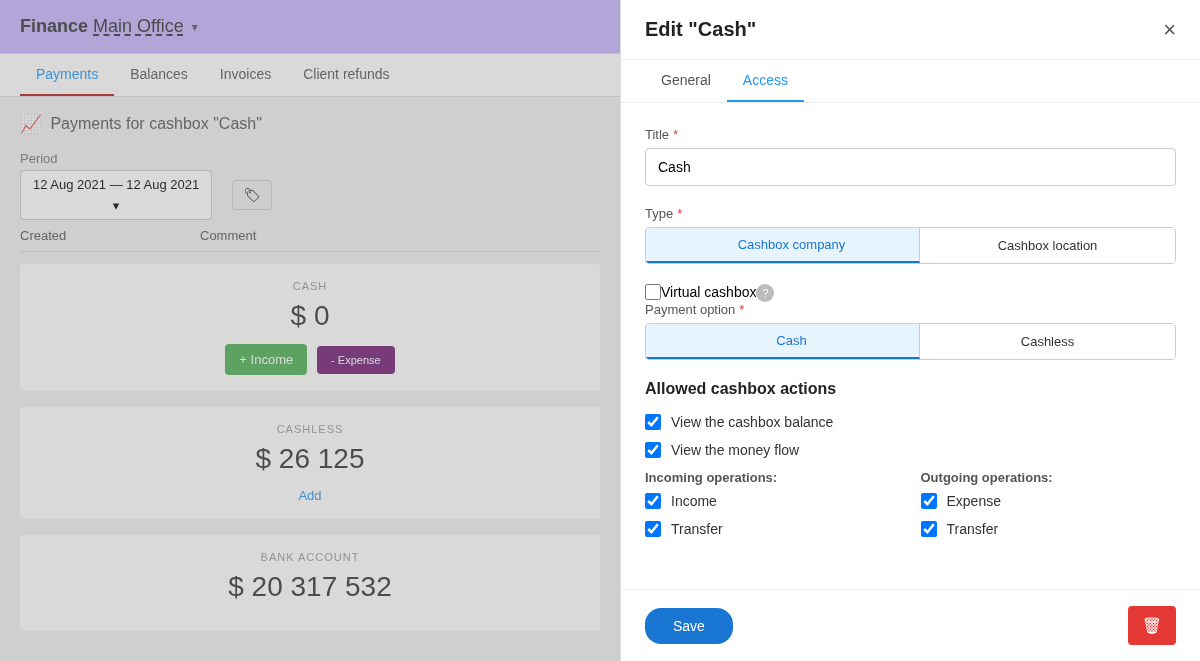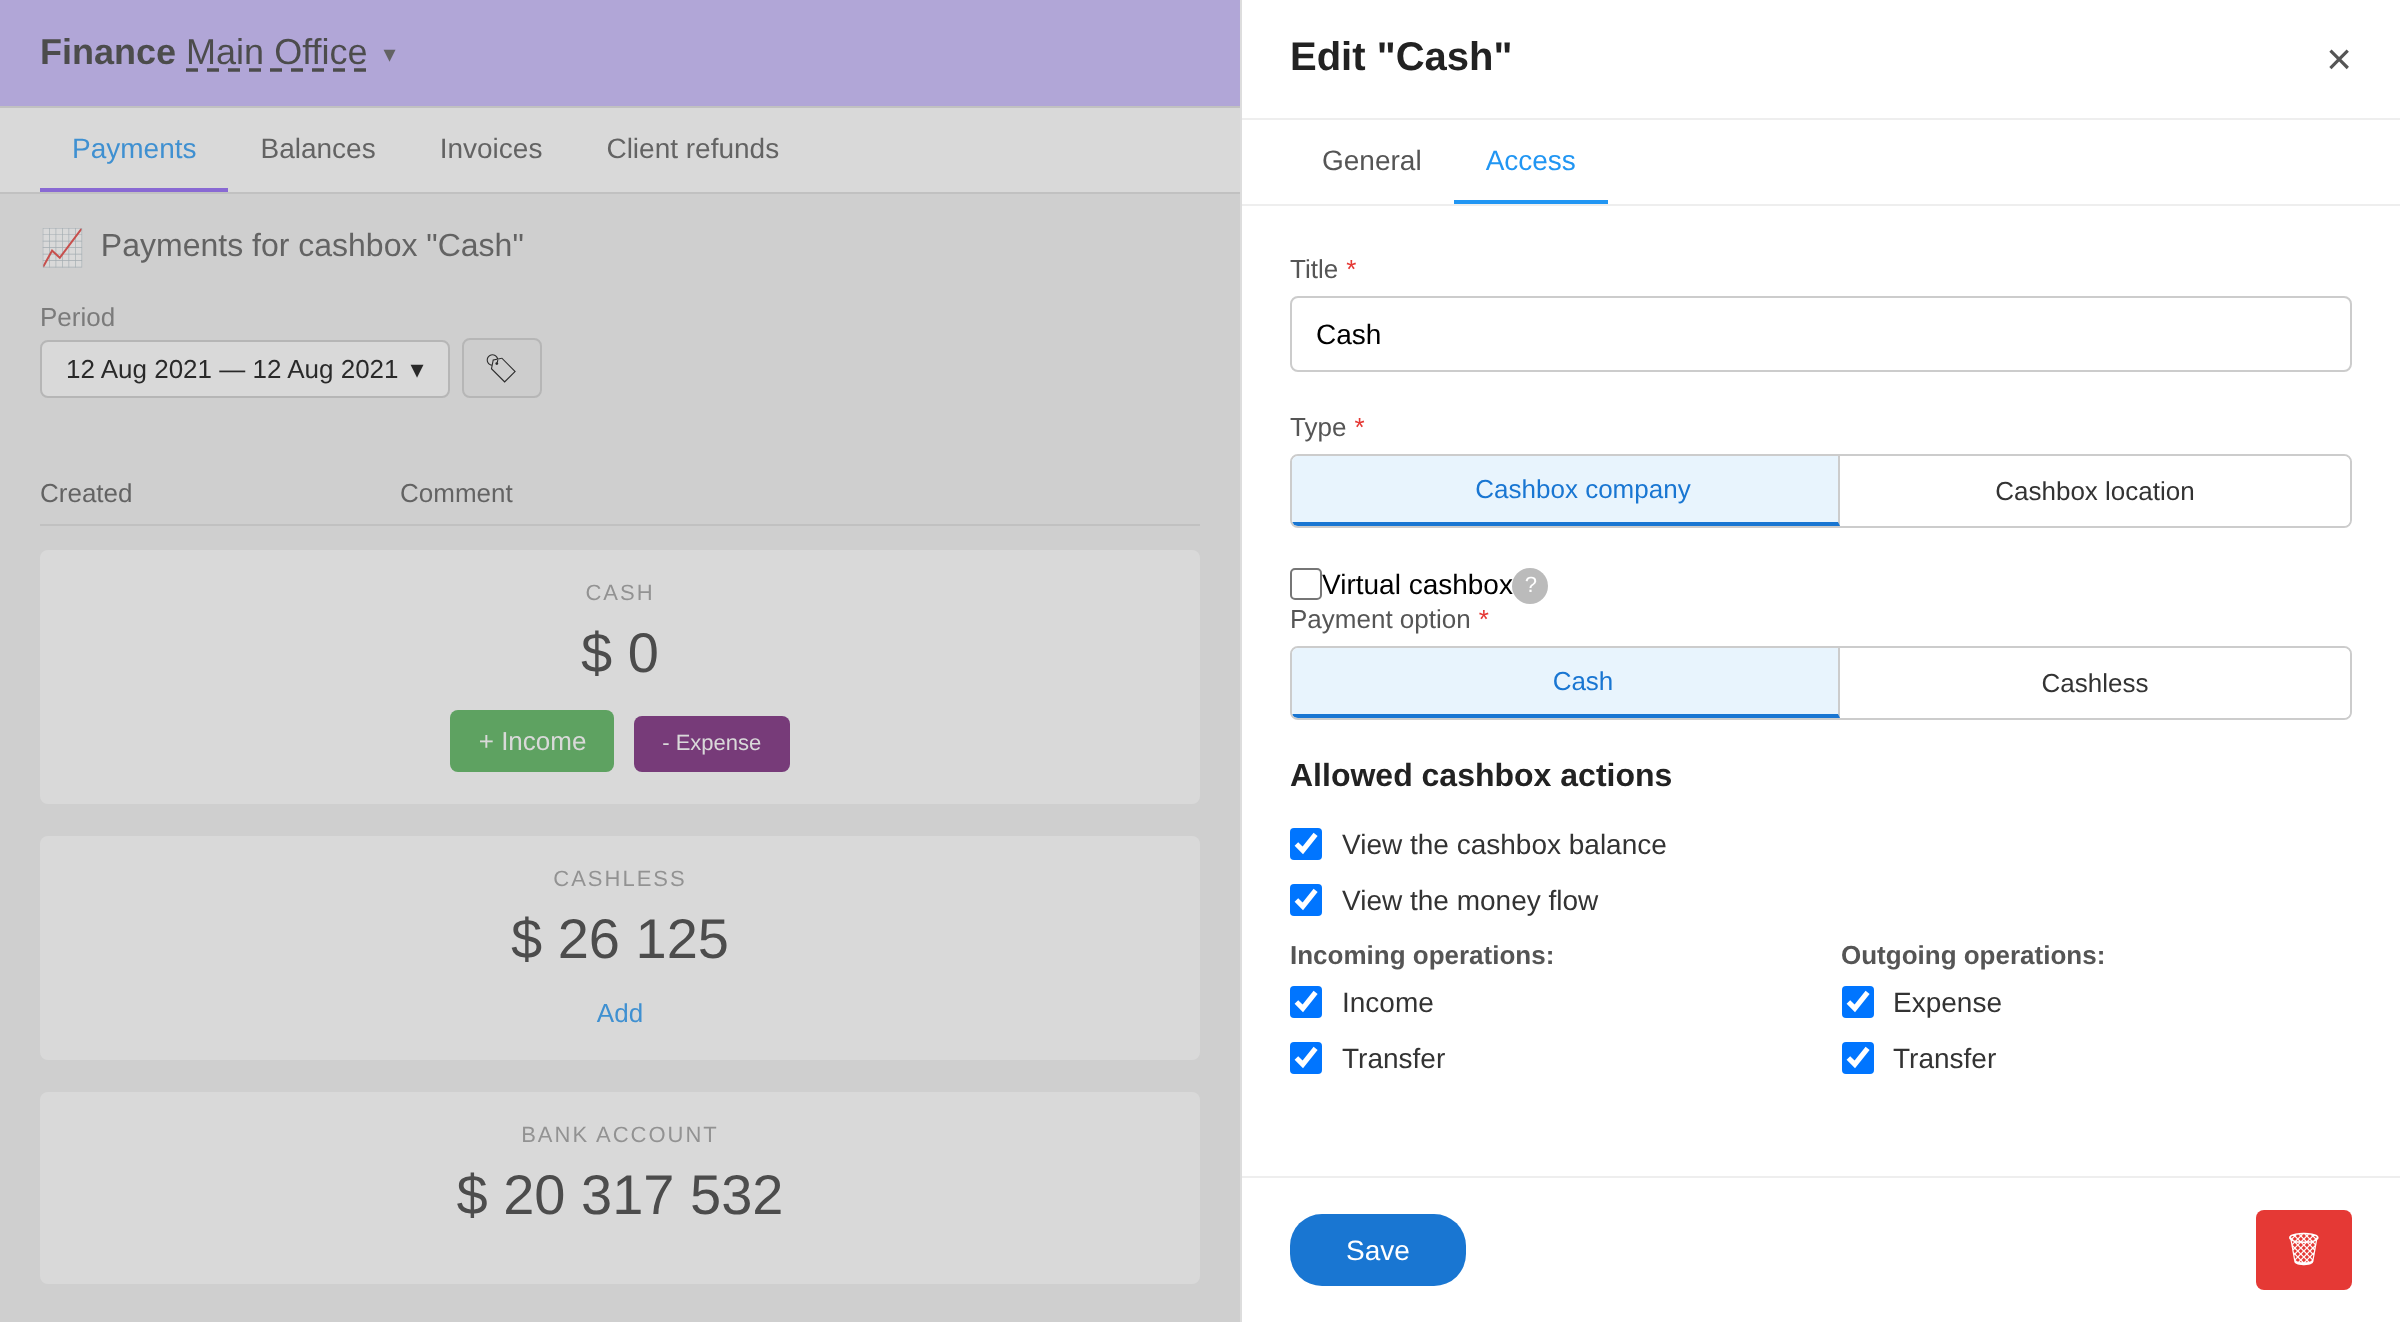--- a/index.html
+++ b/index.html
@@ -47,56 +47,57 @@
 
     .tab {
       padding: 12px 16px;
       cursor: pointer;
       border-bottom: 2px solid transparent;
       color: #555;
       font-size: 14px;
     }
 
     .tab.active {
-      border-bottom: 2px solid #8b5cf6;
+      border-bottom: 2px solid #b91c1c;
       color: #2196f3;
     }
 
     .payments-header {
       display: flex;
       align-items: center;
       gap: 8px;
       margin-bottom: 16px;
       color: #555;
       font-size: 16px;
     }
 
     .period-row {
       display: flex;
       align-items: center;
-      gap: 6px;
-      margin-bottom: 32px;
+      gap: 20px;
+      margin-bottom: 0;
     }
 
     .period-label {
       font-size: 13px;
       color: #777;
       margin-bottom: 4px;
     }
 
     .period-select {
       border: 1px solid #ccc;
       padding: 6px 12px;
       border-radius: 4px;
       background: #fff;
       cursor: pointer;
       font-size: 13px;
       display: flex;
       align-items: center;
       gap: 6px;
+      flex-direction: column;
     }
 
     .tag-icon {
       background: #eee;
       border: 1px solid #ccc;
       border-radius: 4px;
       padding: 6px 10px;
       cursor: pointer;
     }
 

